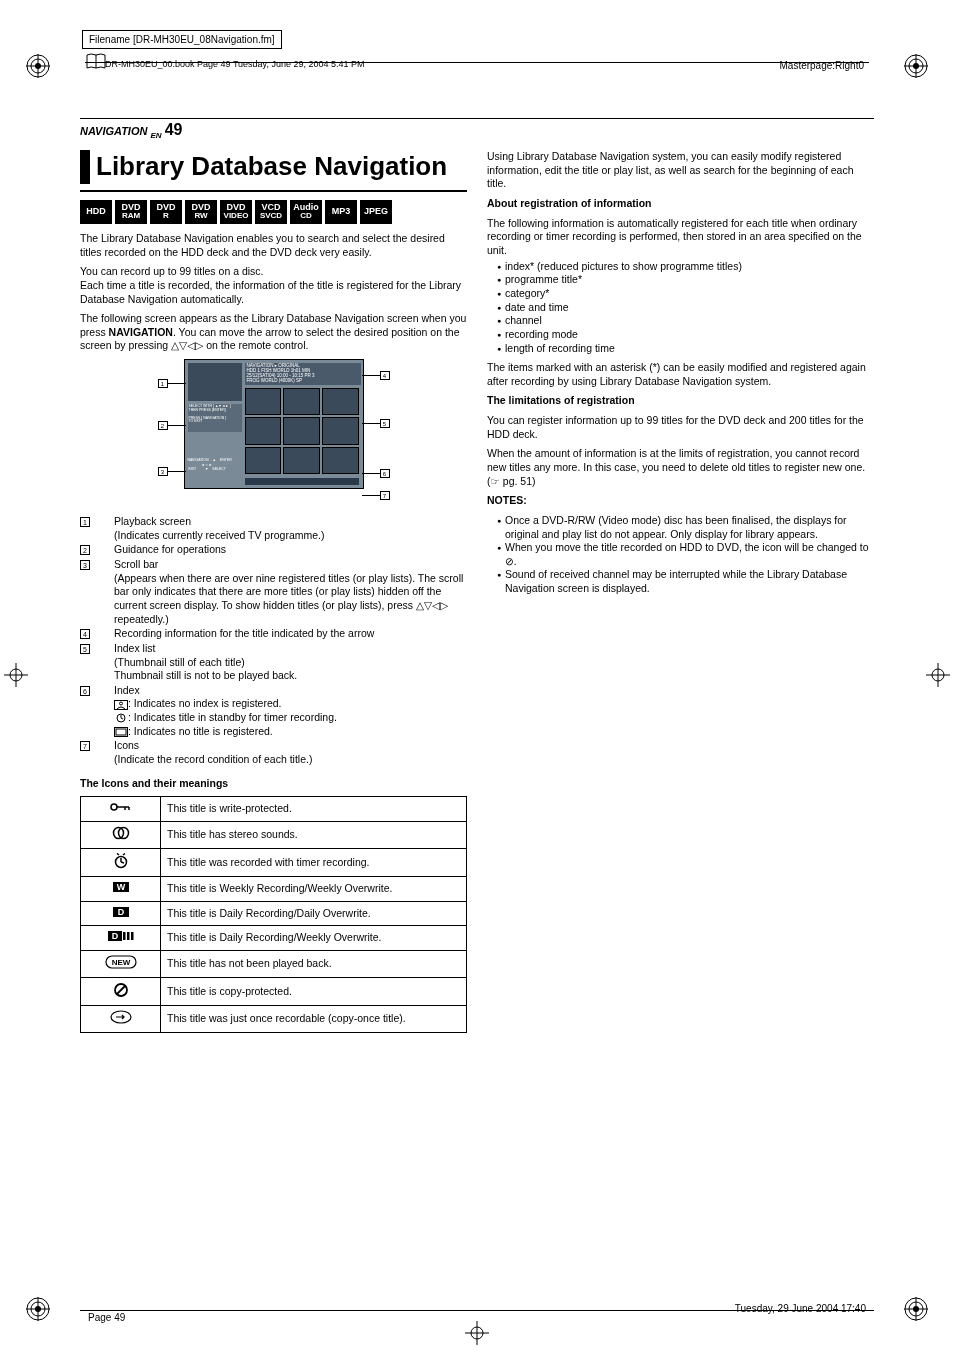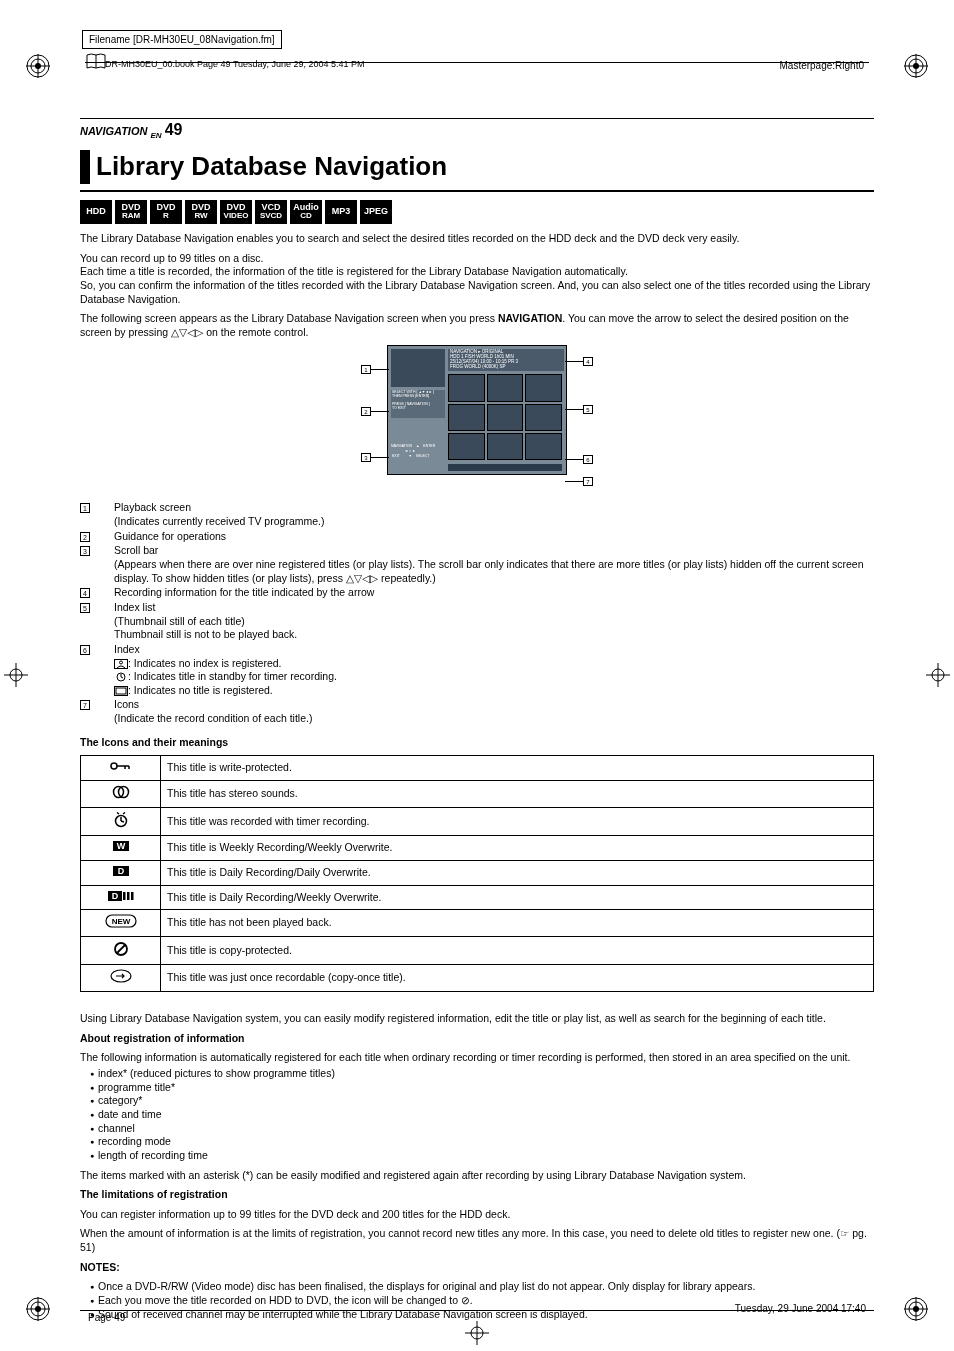--- a/index.html
+++ b/index.html
@@ -13,21 +13,21 @@
   .book-line { position: absolute; left: 85px; top: 62px; right: 85px; border-top: 1px solid #000; }
   .book-icon { position: absolute; left: 85px; top: 52px; width: 22px; height: 20px; }
   .book-text { position: absolute; left: 105px; top: 59px; font-size: 9px; }
 
   .page-area { position: absolute; left: 80px; right: 80px; top: 118px; bottom: 55px; }
 
   .header-bar { border-top: 1px solid #000; margin-bottom: 2px; }
   .nav-label { font-style: italic; font-weight: bold; font-size: 11px; }
   .nav-label .pg { font-size: 16px; font-style: normal; }
 
-  .columns { display: flex; gap: 20px; margin-top: 10px; flex-direction: column; }
+  .columns { display: flex; gap: 20px; margin-top: 10px; }
   .col { flex: 1; font-size: 10.5px; line-height: 1.3; }
 
   h1.title { font-family: "Arial Narrow", Arial, sans-serif; font-weight: bold; font-size: 26px; border-left: 10px solid #000; padding-left: 6px; margin-bottom: 6px; }
   .title-underline { border-top: 2px solid #000; margin-bottom: 8px; }
 
   .badges { display: flex; gap: 3px; flex-wrap: wrap; margin-bottom: 8px; }
   .badge { background: #000; color: #fff; font-weight: bold; font-size: 9px; padding: 2px 2px; min-width: 32px; text-align: center; line-height: 1; display: flex; flex-direction: column; justify-content: center; height: 24px; font-family: "Arial Narrow", Arial, sans-serif; }
   .badge .line2 { font-size: 8px; }
 
   p { margin-bottom: 6px; }
@@ -172,21 +172,20 @@
           </div>
         <div class="badge">
             <span>JPEG</span>
           </div>
       </div>
 
       <p>The Library Database Navigation enables you to search and select the desired titles recorded on the HDD deck and the DVD deck very easily.</p>
       <p>
         <span>You can record up to 99 titles on a disc.</span><br>
         <span>Each time a title is recorded, the information of the title is registered for the Library Database Navigation automatically.</span><br>
-        <span>So, you can confirm the information of the titles recorded with the Library Database Navigation screen. And, you can also select one of the titles recorded using the Library Database Navigation.</span>
       </p>
       <p>
         <span>The following screen appears as the Library Database Navigation screen when you press </span><span class="bold">NAVIGATION</span><span>. You can move the arrow to select the desired position on the screen by pressing </span>△▽◁▷<span> on the remote control.</span>
       </p>
 
       <div class="screenshot-box">
         <div class="tv-frame">
           <div class="tv-preview"></div>
           <div class="tv-header">
             <div>NAVIGATION ▸ ORIGINAL</div>
@@ -375,21 +374,21 @@
       </ul>
       <p>The items marked with an asterisk (*) can be easily modified and registered again after recording by using Library Database Navigation system.</p>
 
       <p class="bold">The limitations of registration</p>
       <p>You can register information up to 99 titles for the DVD deck and 200 titles for the HDD deck.</p>
       <p>When the amount of information is at the limits of registration, you cannot record new titles any more. In this case, you need to delete old titles to register new one. (☞ pg. 51)</p>
 
       <p class="notes-h">NOTES:</p>
       <ul class="bullets">
         <li>Once a DVD-R/RW (Video mode) disc has been finalised, the displays for original and play list do not appear. Only display for library appears.</li>
-        <li>Each you move the title recorded on HDD to DVD, the icon will be changed to ⊘.</li>
+        <li>When you move the title recorded on HDD to DVD, the icon will be changed to ⊘.</li>
         <li>Sound of received channel may be interrupted while the Library Database Navigation screen is displayed.</li>
       </ul>
     </div>
   </div>
 </div>
 
 <div class="footer-line"></div>
 <div class="footer-left">Page 49</div>
 <div class="footer-right">Tuesday, 29 June 2004  17:40</div>
 

